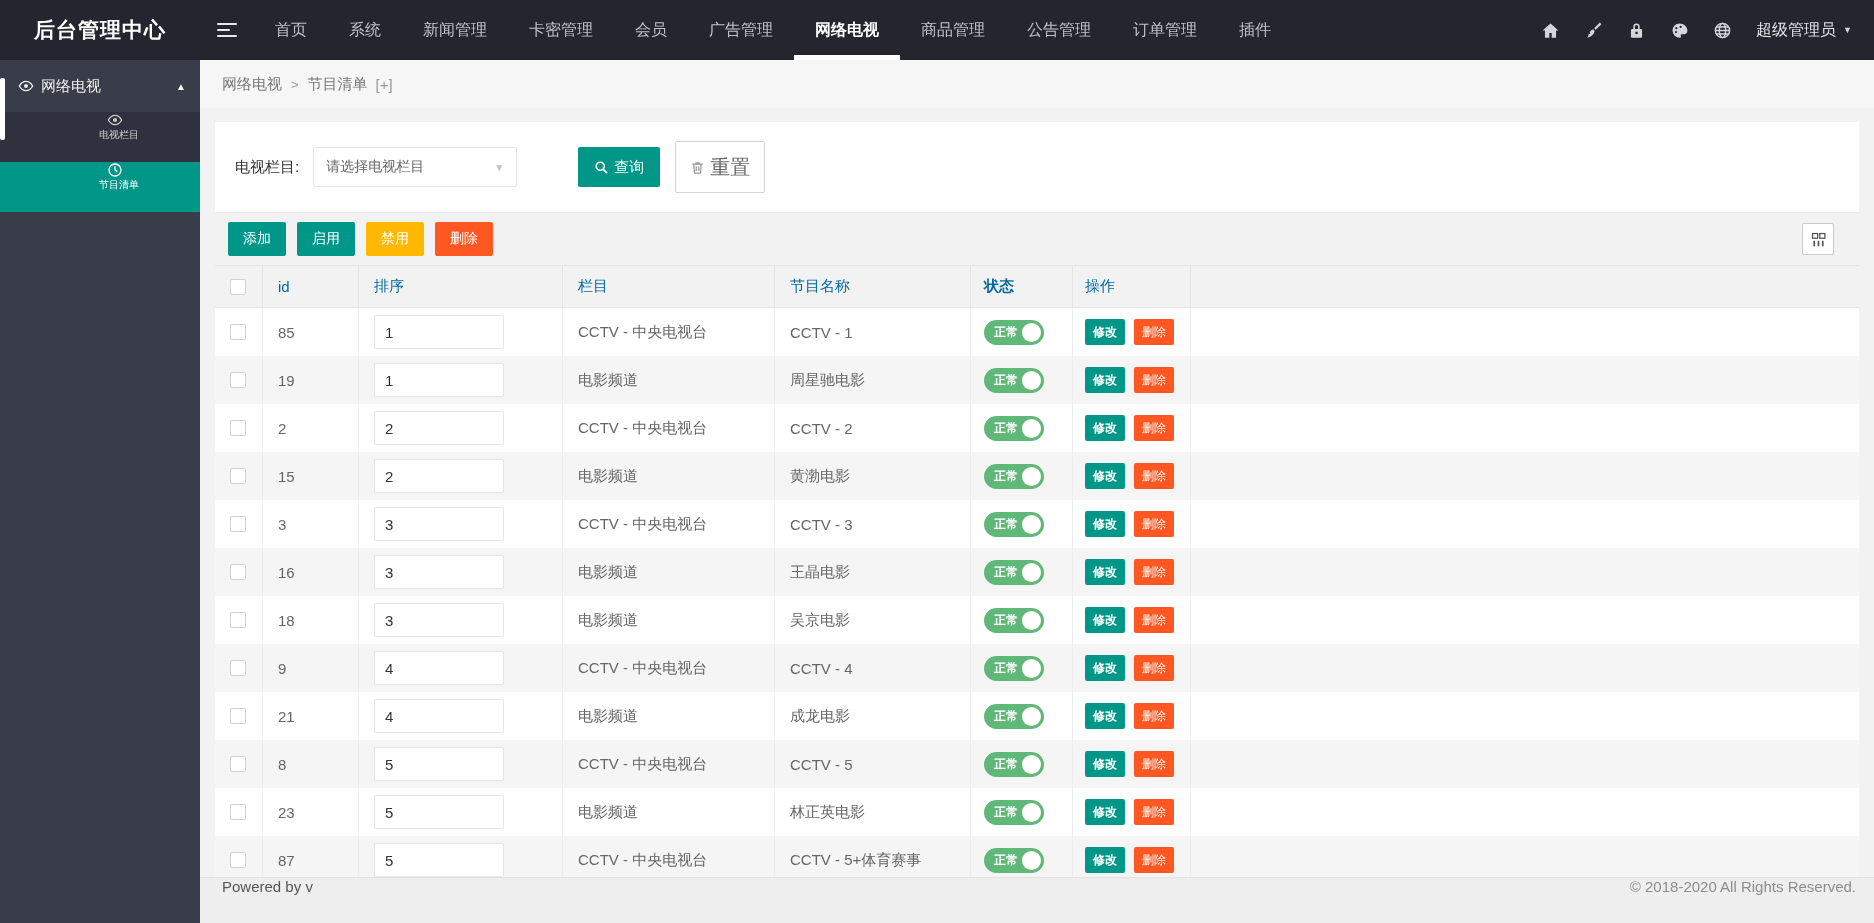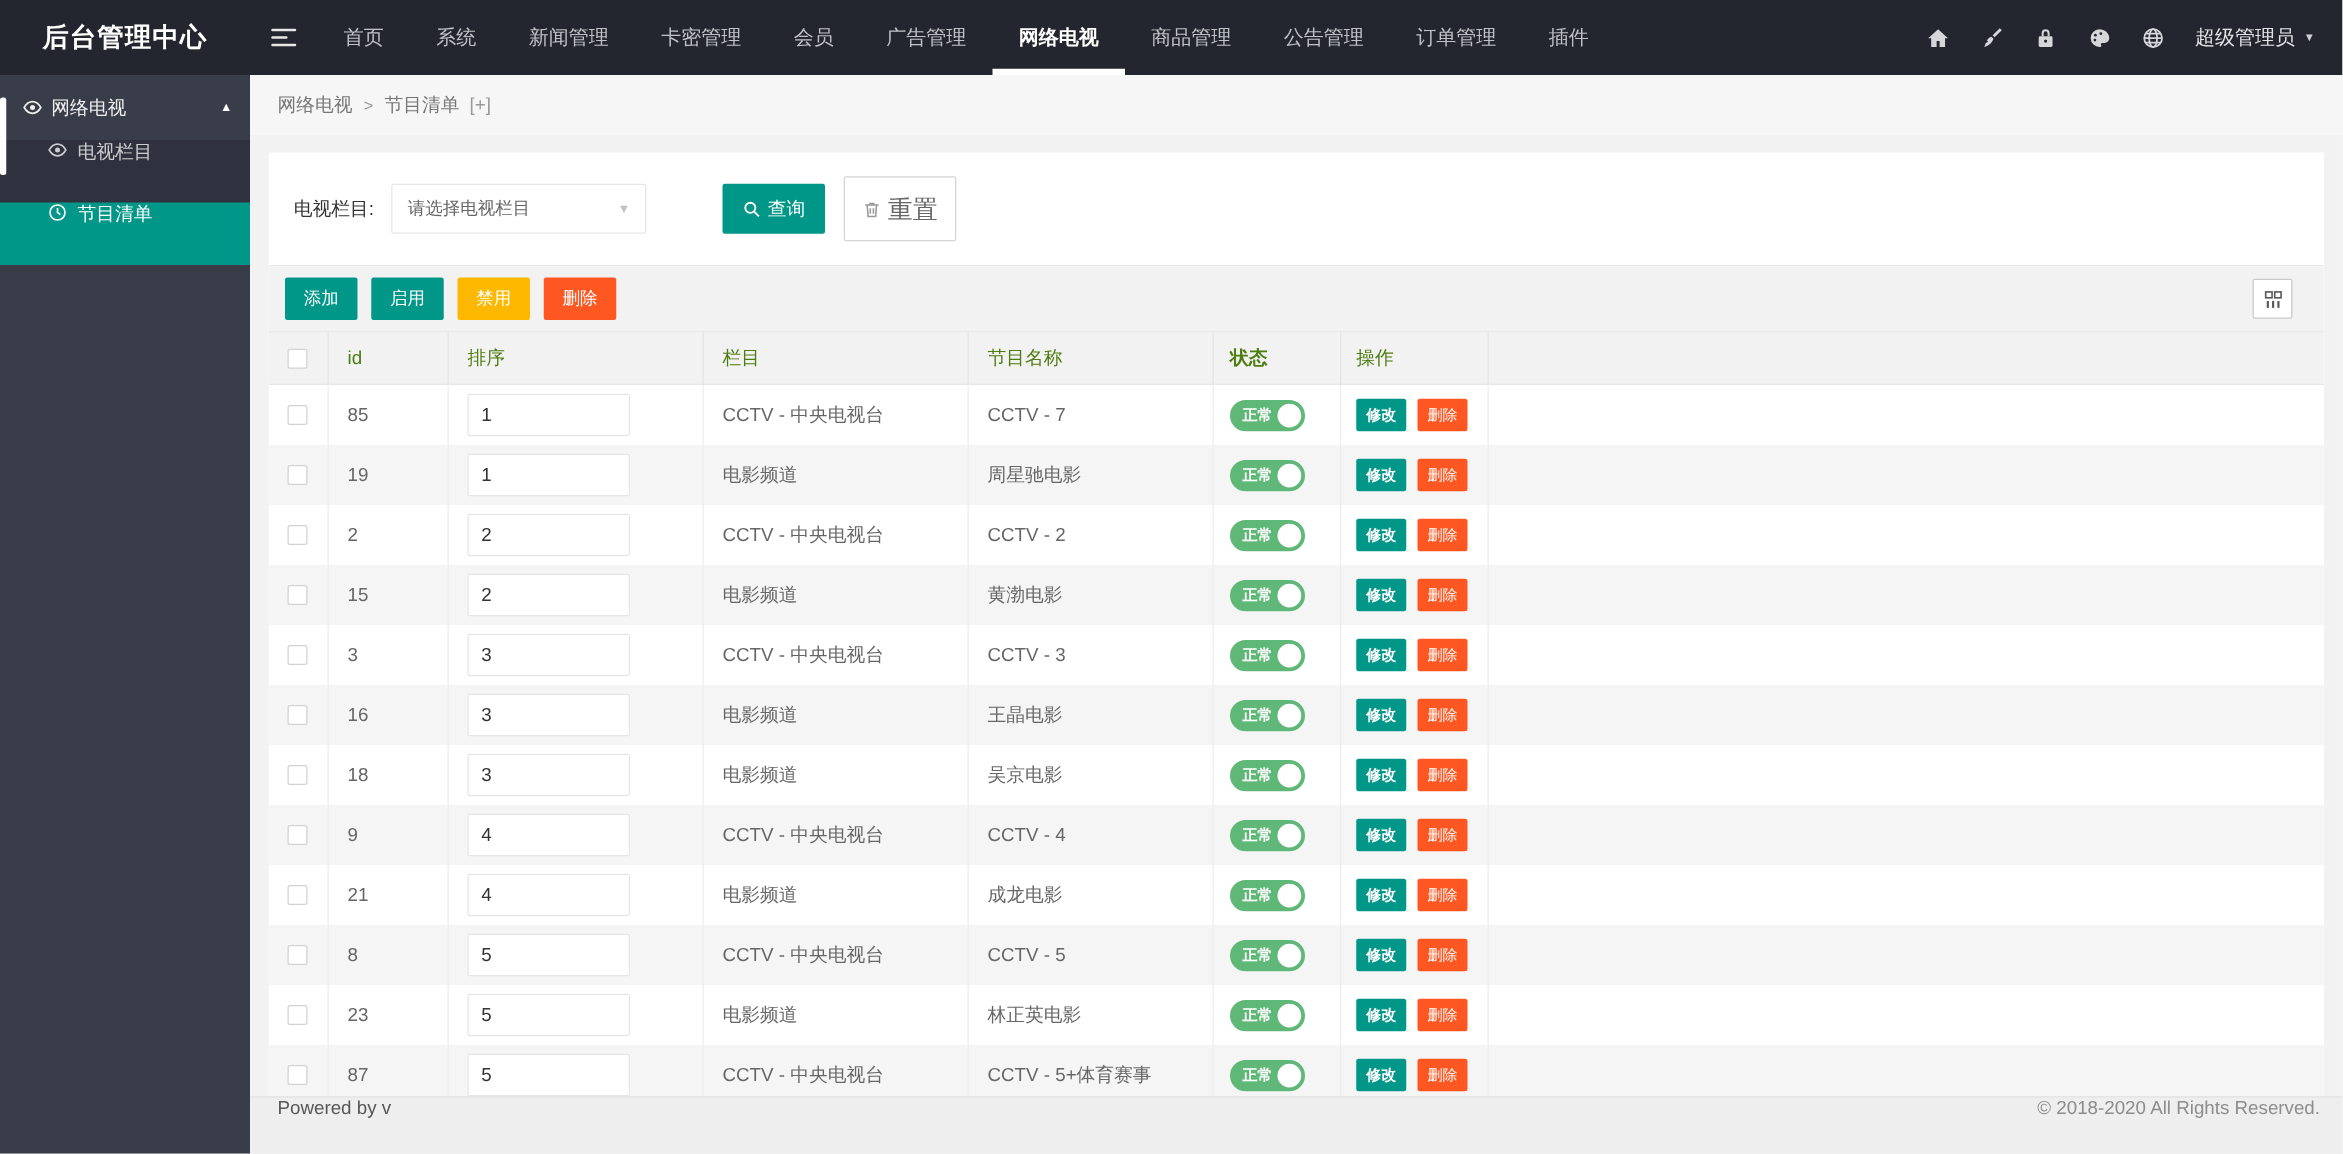--- a/index.html
+++ b/index.html
@@ -21,21 +21,21 @@
   .caret { font-size:9px; color:#cfd1d5; }
 
   
   .wrap { display:flex; height:863px; }
   .sidebar { width:200px; background:#393D49; position:relative; flex:none; }
   .side-scrollbar { position:absolute; left:0; top:18px; width:5px; height:62px; background:#fff; border-radius:2px; }
   .side-parent { height:52px; display:flex; align-items:center; padding:0 14px 0 18px; color:#f0f0f0; font-size:15px; cursor:pointer; }
   .side-parent .sicon { margin-right:7px; }
   .side-parent .exp { margin-left:auto; font-size:10px; color:#fff; }
   .side-child { background:#2F323E; }
-  .side-item { height:50px; display:flex; padding-left:38px; color:rgba(255,255,255,.75); font-size:15px; cursor:pointer; }
+  .side-item { height:50px; display:flex; align-items:center; padding-left:38px; color:rgba(255,255,255,.75); font-size:10px; cursor:pointer;flex-direction:column; }
   .side-item.active { background:#009688; color:#fff; }
   .sicon { width:16px; height:16px; display:inline-flex; margin-right:8px; flex:none; }
   .sicon svg { width:100%; height:100%; }
 
   .main { flex:1; display:flex; flex-direction:column; background:#f2f2f2; min-width:0; }
 
   
   .crumbbar { height:48px; background:#f6f6f6; display:flex; align-items:center; padding-left:22px; font-size:15px; flex:none; }
   .crumb-link { color:#767676; cursor:pointer; }
   .crumb-sep { color:#9a9a9a; margin:0 9px; font-size:13px; }
@@ -57,21 +57,21 @@
   .bicon { width:15px; height:15px; display:inline-flex; }
   .bicon svg { width:100%; height:100%; }
 
   
   .table-box { margin:0; border-top:1px solid #e9e9e9; }
   .tool-strip { background:#f2f2f2; border-bottom:1px solid #e6e6e6; padding:9px 13px; display:flex; align-items:center; }
   .btn-tool { height:34px; padding:0 15px; font-size:14px; margin-right:11px; }
   .tool-cols { margin-left:auto; margin-right:12px; width:32px; height:32px; background:#fff; border:1px solid #c9c9c9; border-radius:2px; display:flex; align-items:center; justify-content:center; cursor:pointer; color:#54555e; }
   .tool-cols svg { width:17px; height:17px; }
 
-  .thead { display:flex; background:#f2f2f2; border-bottom:1px solid #e6e6e6; height:42px; font-size:15px; color:#4d7c0f; }
+  .thead { display:flex; background:#f2f2f2; border-bottom:1px solid #e6e6e6; height:42px; font-size:15px; color:#0369a1; }
   .th { display:flex; align-items:center; padding-left:15px; border-right:1px solid #e4e4e4; }
   .tbody {}
   .tr { display:flex; height:48px; background:#fff; }
   .tr:nth-child(even) { background:#f5f5f5; }
   .td { display:flex; align-items:center; padding-left:15px; border-right:1px solid #ededed; font-size:15px; color:#666; overflow:hidden; white-space:nowrap; }
 
   .col-cb { width:48px; flex:none; padding-left:15px; }
   .col-id { width:96px; flex:none; }
   .col-sort { width:204px; flex:none; }
   .col-channel { width:212px; flex:none; }
@@ -264,21 +264,21 @@
           <div class="tbody" id="tbody">
               <div class="tr">
     <div class="td col-cb">
                   <span class="checkbox"></span>
                 </div>
     <div class="td col-id">85</div>
     <div class="td col-sort">
                   <input class="sort-input" value="1" style="">
                 </div>
     <div class="td col-channel">CCTV - 中央电视台</div>
-    <div class="td col-name">CCTV - 7</div>
+    <div class="td col-name">CCTV - 1</div>
     <div class="td col-status">
       <span class="switch" style="background: rgb(95, 184, 120);">
         <span class="switch-label">正常</span>
         <span class="switch-knob"></span>
       </span>
     </div>
     <div class="td col-op">
       <button class="btn btn-xs bg-teal">修改</button>
       <button class="btn btn-xs bg-orange">删除</button>
     </div>

